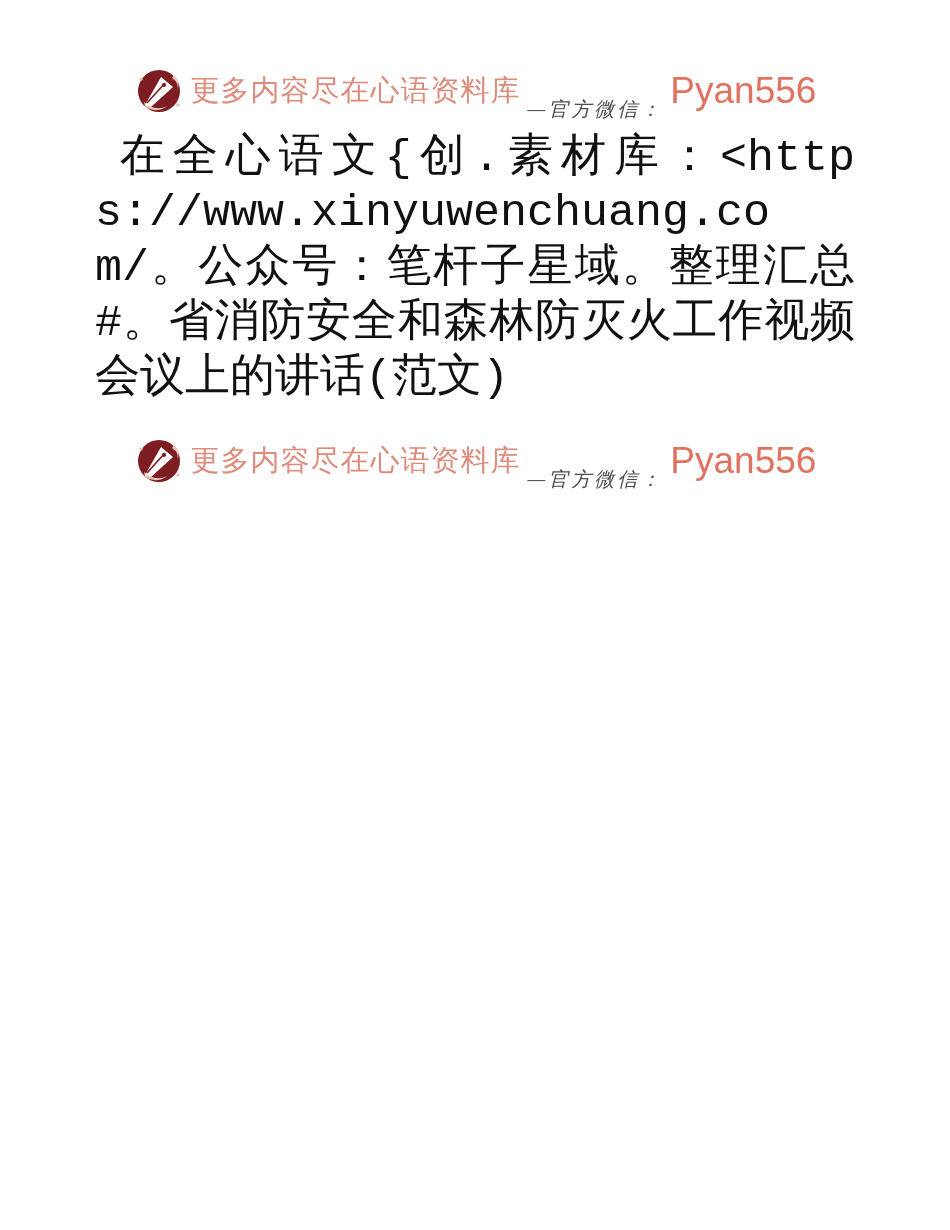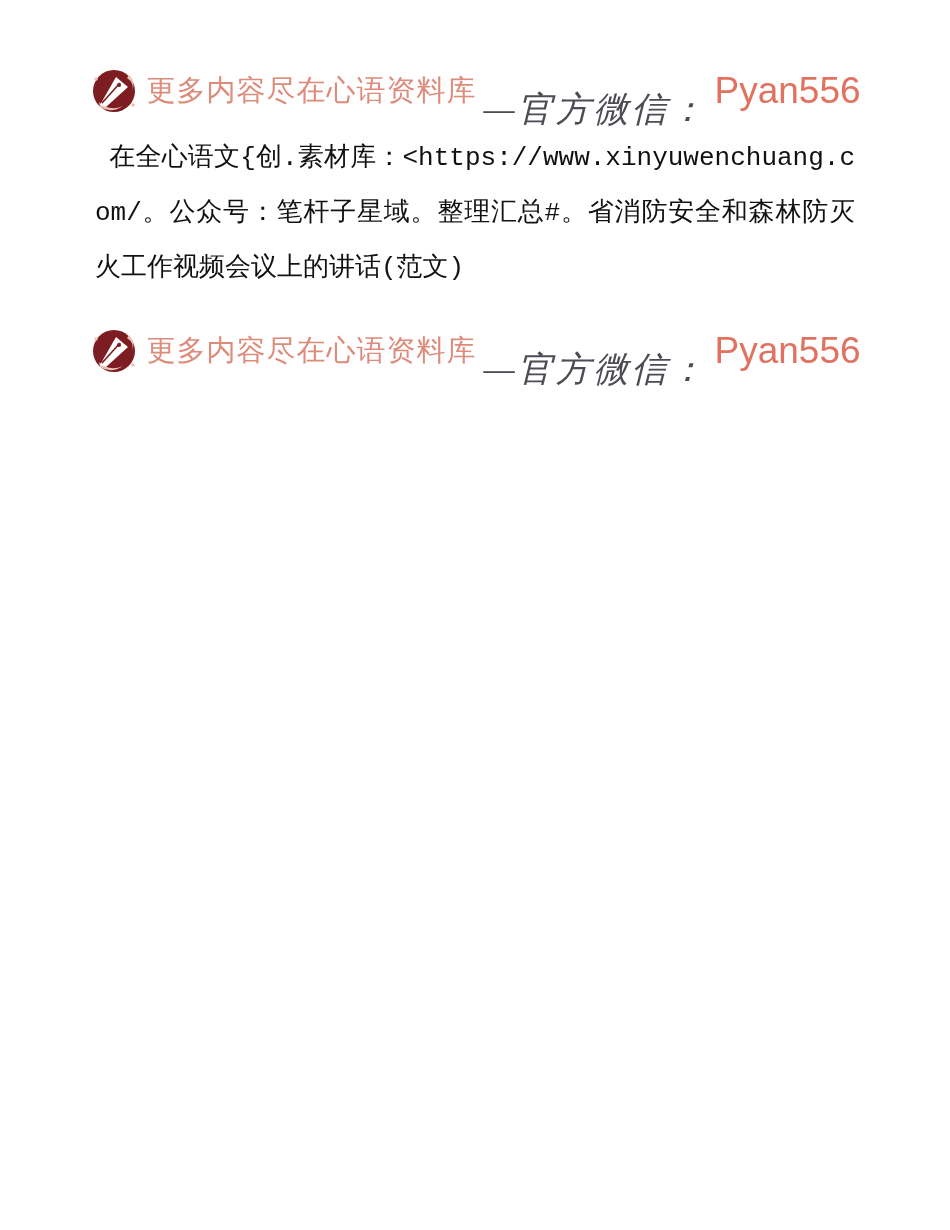--- a/index.html
+++ b/index.html
@@ -34,35 +34,35 @@
     display: inline-flex;
   }
   .watermark .brand {
     color: #dd8b7b;
     font-size: 29px;
     letter-spacing: 1px;
     font-family: "Liberation Serif", serif;
   }
   .watermark .wechat {
     color: #4c4c54;
-    font-size: 35px;
+    font-size: 20px;
     font-style: italic;
     letter-spacing: 3px;
     font-family: "Liberation Serif", serif;
     margin-top: 36px;
   }
   .watermark .wxid {
     color: #e0725f;
     font-size: 37px;
     font-family: "Liberation Sans", sans-serif;
   }
   
   .content {
     margin: 13px 95px 0 95px;
-    font-size: 26px;
+    font-size: 45px;
     line-height: 55px;
     color: #111111;
     text-align: justify;
     word-break: break-all;
     font-family: "Liberation Mono", monospace;
   }
   .content p {
     margin: 0 0 28px 0;
     text-indent: 0.55em;
   }

